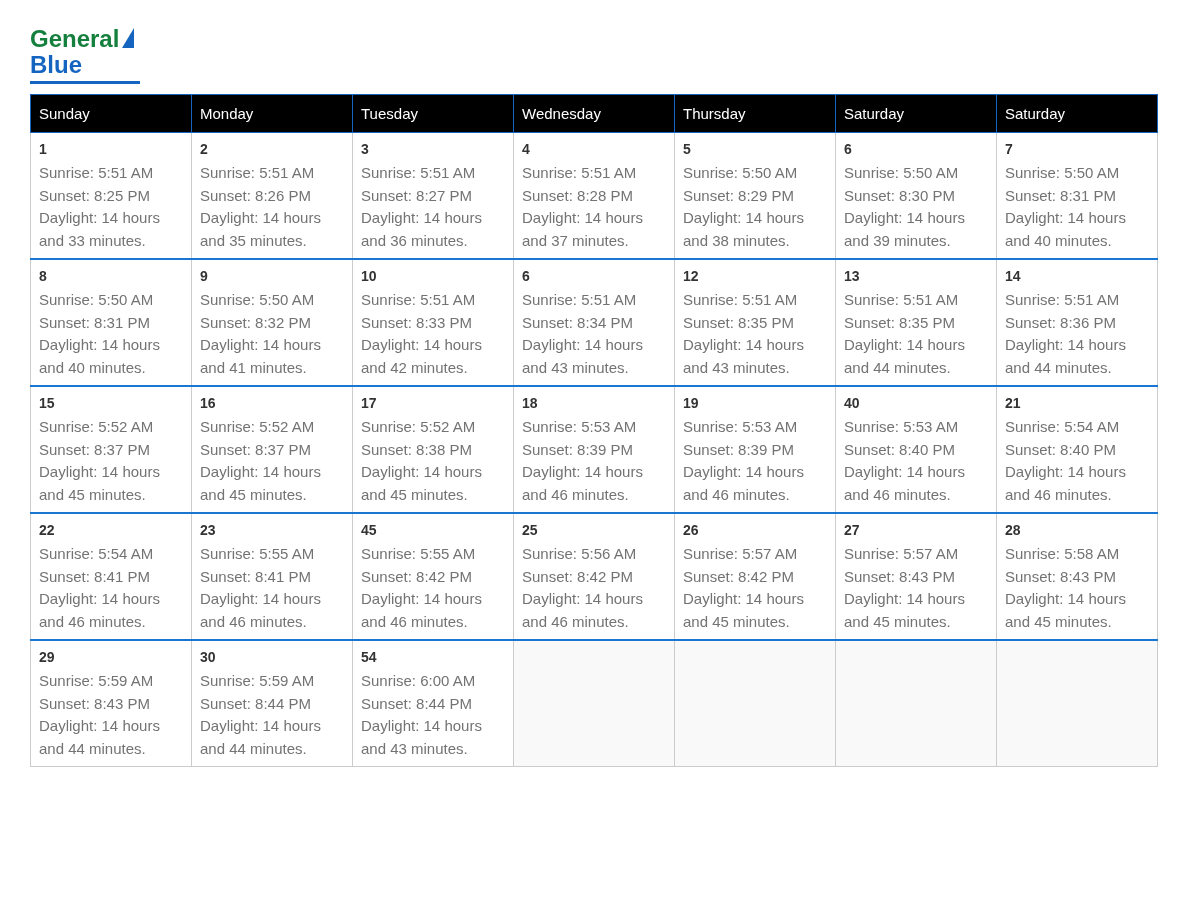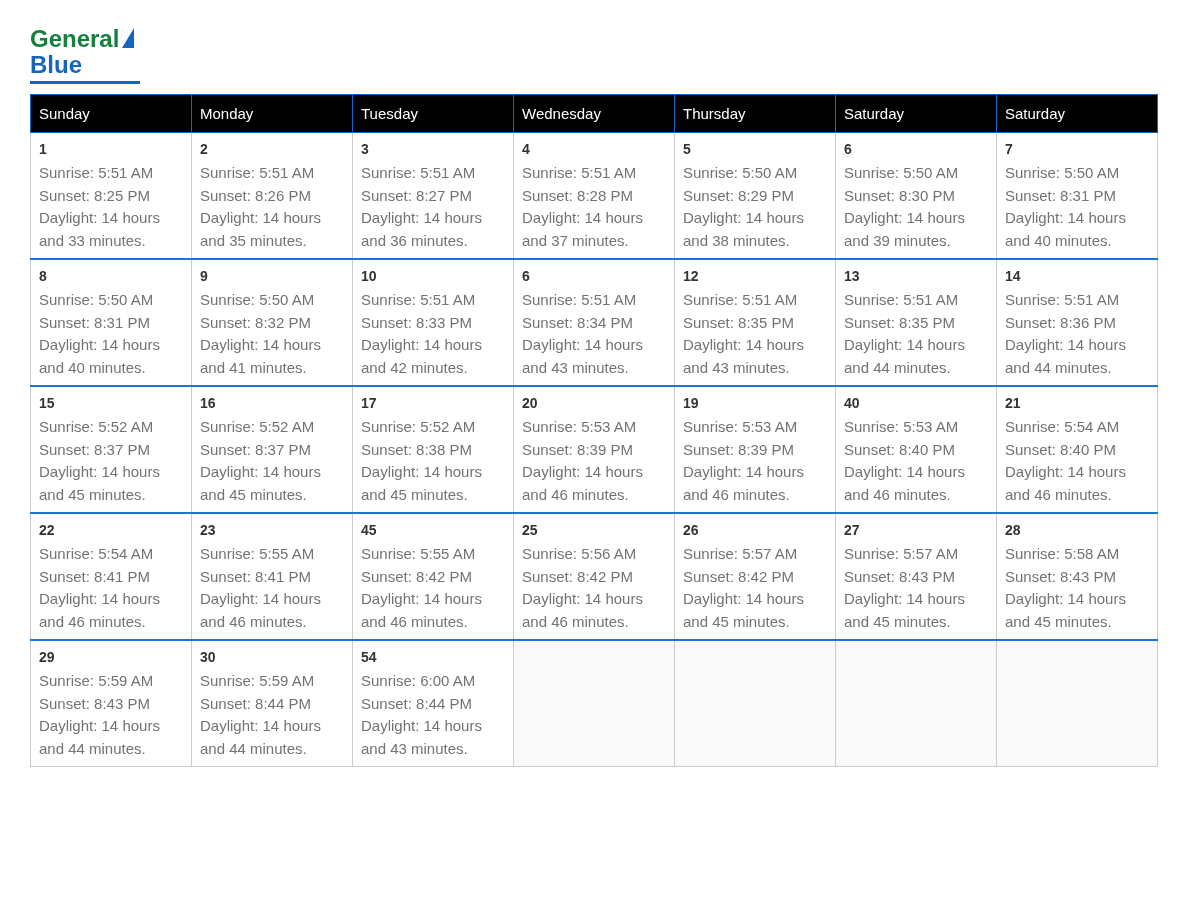--- a/index.html
+++ b/index.html
@@ -175,21 +175,21 @@
         </td>
         <td>
           <span class="day-number">16</span>
           <div class="day-info">Sunrise: 5:52 AM<br>Sunset: 8:37 PM<br>Daylight: 14 hours<br>and 45 minutes.</div>
         </td>
         <td>
           <span class="day-number">17</span>
           <div class="day-info">Sunrise: 5:52 AM<br>Sunset: 8:38 PM<br>Daylight: 14 hours<br>and 45 minutes.</div>
         </td>
         <td>
-          <span class="day-number">20</span>
+          <span class="day-number">18</span>
           <div class="day-info">Sunrise: 5:53 AM<br>Sunset: 8:39 PM<br>Daylight: 14 hours<br>and 46 minutes.</div>
         </td>
         <td>
           <span class="day-number">19</span>
           <div class="day-info">Sunrise: 5:53 AM<br>Sunset: 8:39 PM<br>Daylight: 14 hours<br>and 46 minutes.</div>
         </td>
         <td>
           <span class="day-number">40</span>
           <div class="day-info">Sunrise: 5:53 AM<br>Sunset: 8:40 PM<br>Daylight: 14 hours<br>and 46 minutes.</div>
         </td>

